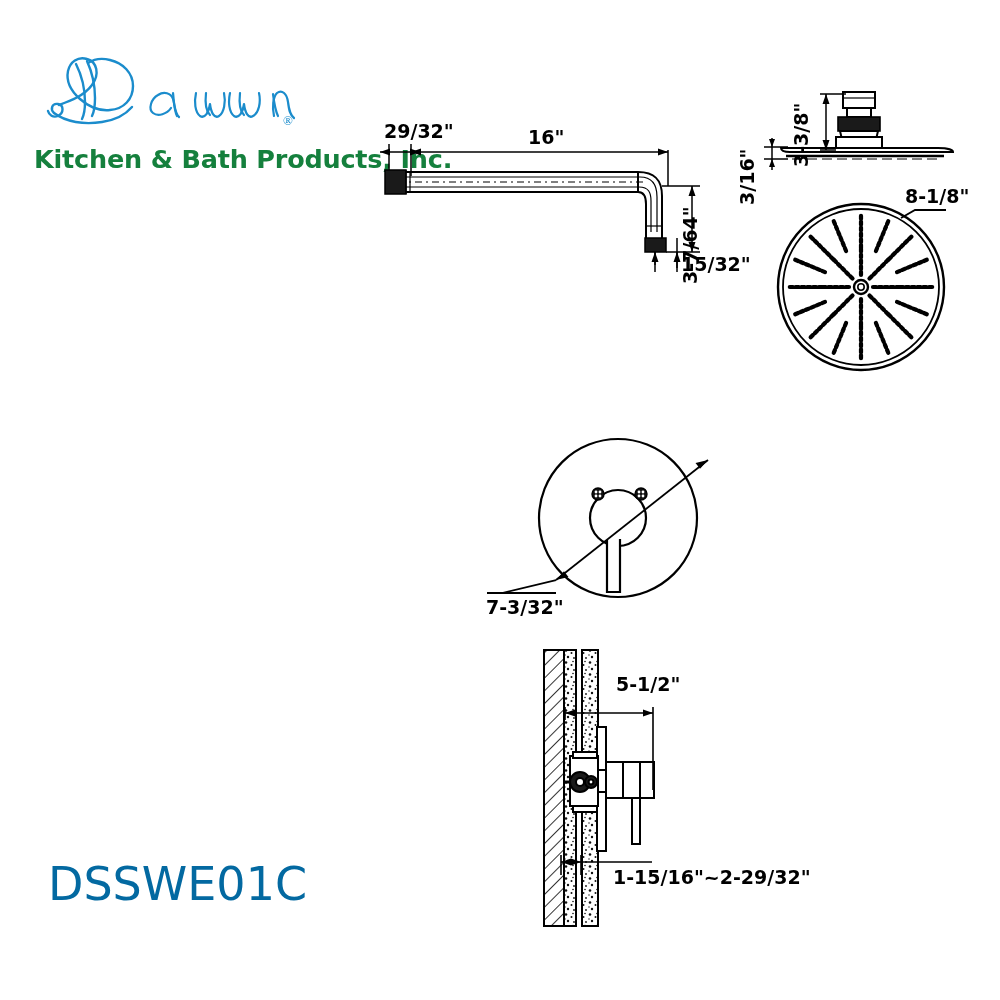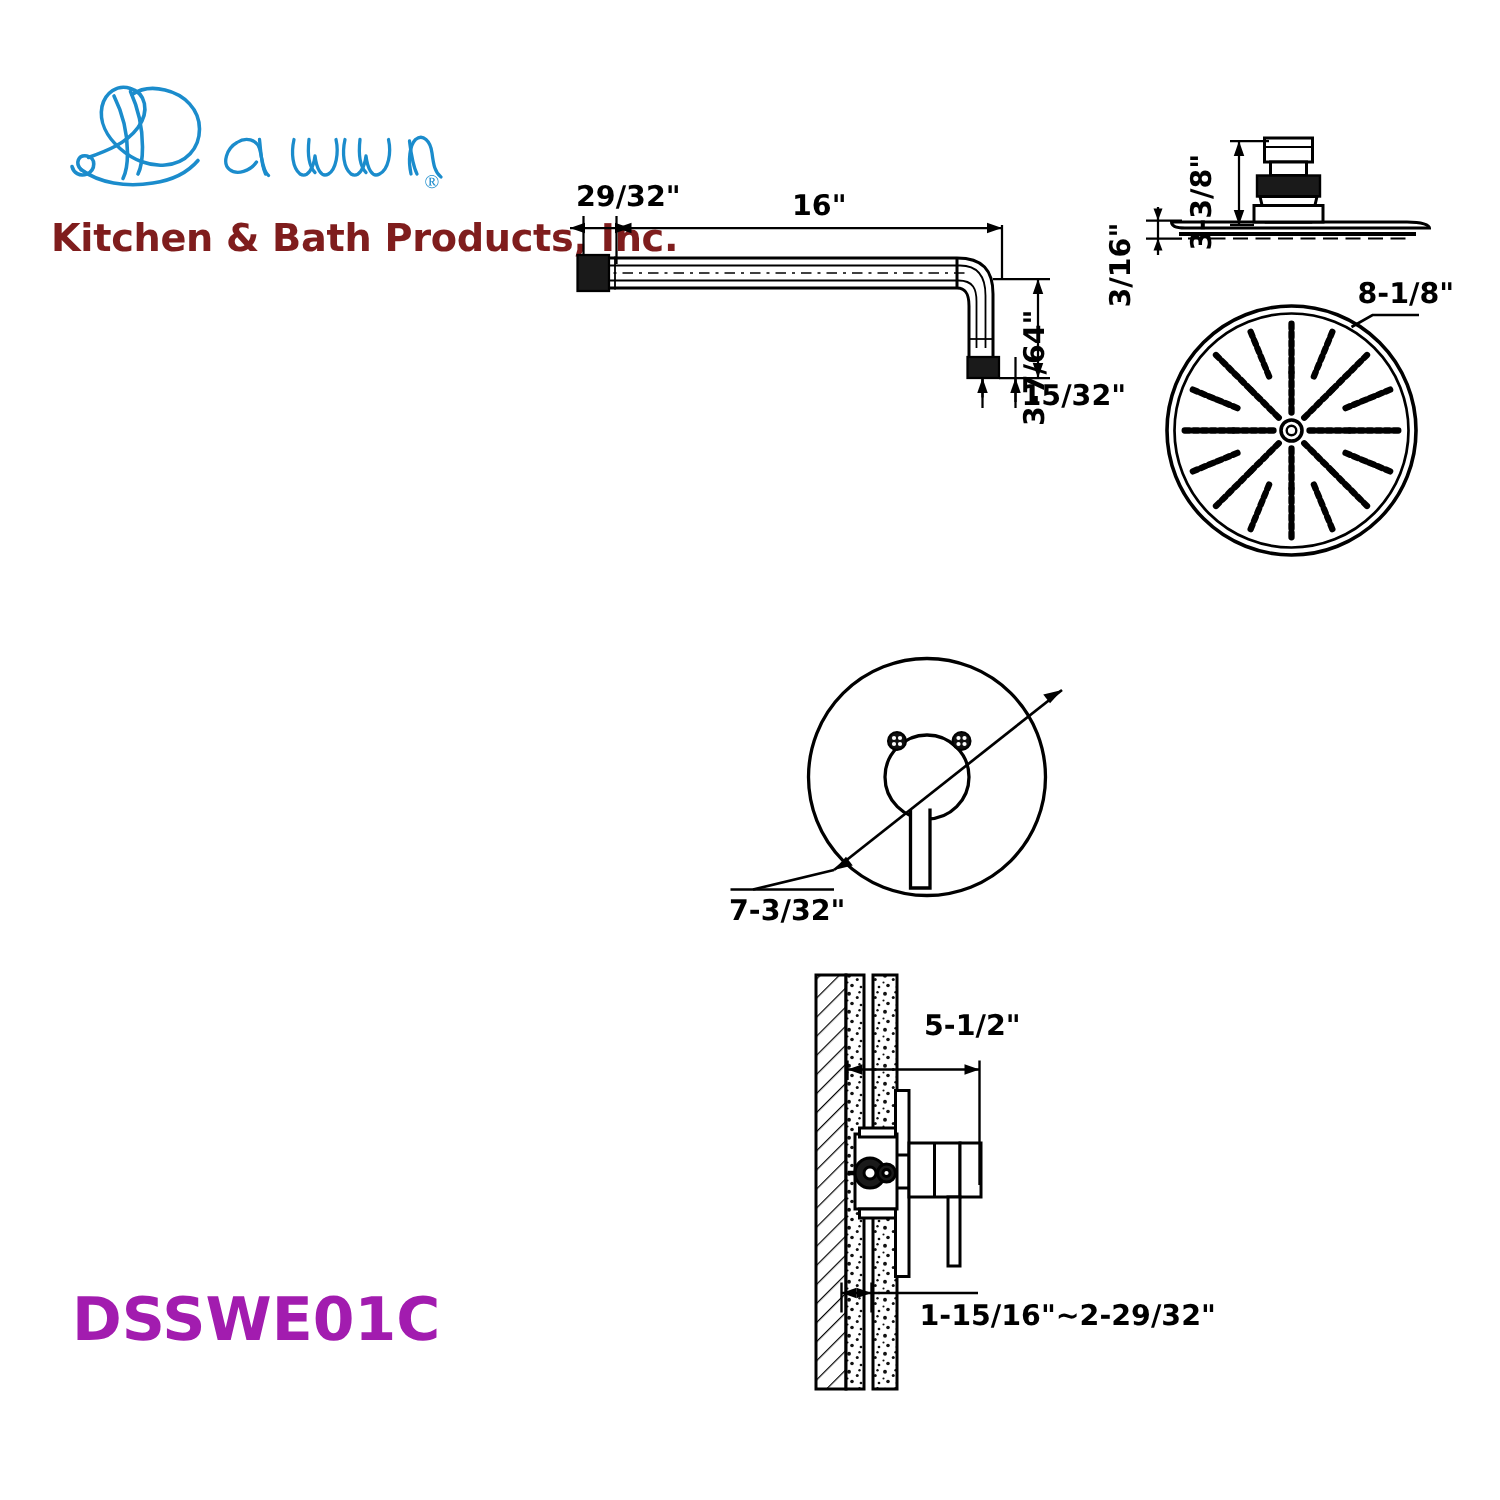--- a/index.html
+++ b/index.html
@@ -48,34 +48,34 @@
     font-family: "Liberation Serif", serif;
   }
   #logo-tagline {
     position: absolute;
     left: 0px;
     top: 92px;
     font-size: 25.5px;
     font-weight: bold;
     letter-spacing: -0.2px;
     white-space: nowrap;
-    color: #7f1d1d;
+    color: #15803d;
     font-family: "DejaVu Sans", sans-serif;
   }
 
   
   #model-number {
     position: absolute;
     left: 48px;
     top: 857px;
-    font-size: 40px;
-    font-weight: bold;
+    font-size: 46px;
+    font-weight: normal;
     letter-spacing: 0px;
     white-space: nowrap;
-    color: #a21caf;
+    color: #0369a1;
     font-family: "DejaVu Sans", sans-serif;
   }
 
   
   .dim {
     position: absolute;
     font-family: "DejaVu Sans", sans-serif;
     font-weight: bold;
     font-size: 19px;
     line-height: 19px;

